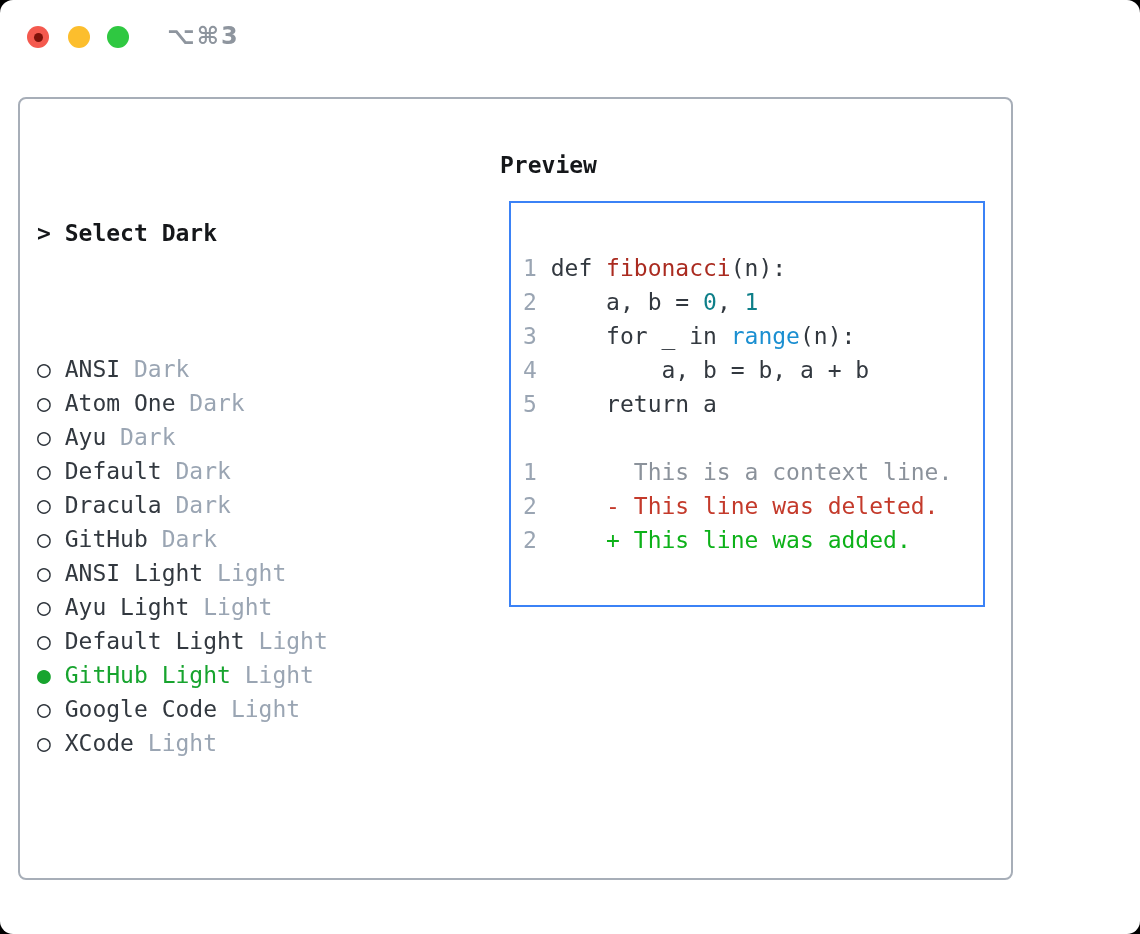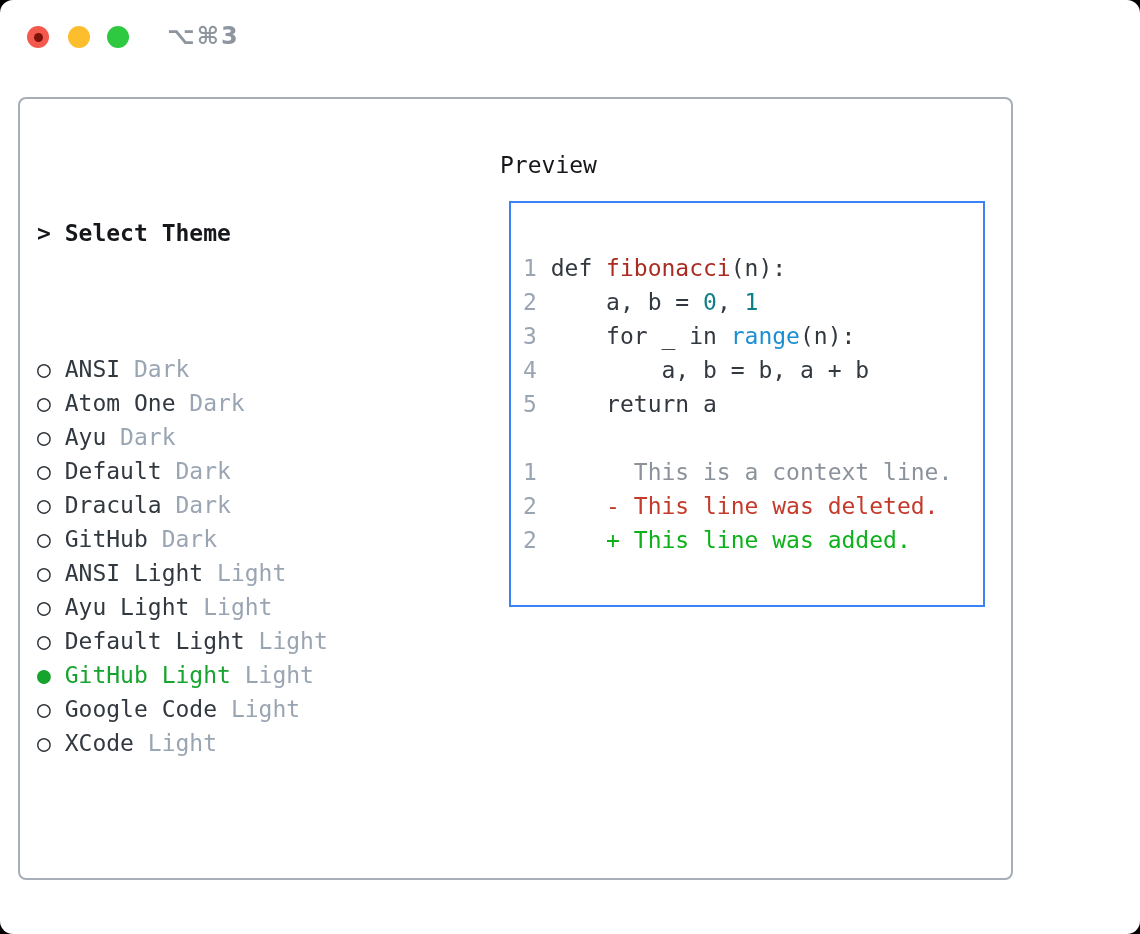--- a/index.html
+++ b/index.html
@@ -32,21 +32,21 @@
   .left-col {
     position: absolute; left: 17px; top: 49px;
     font-size: 23px; line-height: 34px; white-space: pre; color: #32383f;
   }
   .line { height: 34px; }
   .cursor { font-weight: 700; color: #15171a; }
   .hdr { font-weight: 700; color: #15171a; margin-left: 1ch; }
   
   .preview-title {
     position: absolute; left: 480px; top: 49px;
-    font-size: 23px; line-height: 34px; font-weight: 400; color: #15171a;
+    font-size: 23px; line-height: 34px; font-weight: 700; color: #15171a;
   }
   .preview-box {
     position: absolute; left: 489px; top: 102px; width: 476px; height: 406px;
     border: 2px solid #3b82f6; background: #fff;
   }
   .code {
     position: absolute; left: 12px; top: 48px;
     font-size: 23px; line-height: 34px; white-space: pre;
   }
 </style>
@@ -60,21 +60,21 @@
       <span class="dot" id="light-close-dot" style="background: rgb(126, 18, 10);"></span>
     </span>
     <span class="light" id="light-min" style="background: rgb(252, 190, 45);"></span>
     <span class="light" id="light-zoom" style="background: rgb(47, 200, 65);"></span>
     <span class="shortcut">⌥⌘3</span>
   </div>
 
   <div class="panel">
 
     <div class="left-col">
-      <div class="line"><span class="cursor">&gt;</span><span class="hdr">Select Theme</span></div>
+      <div class="line"><span class="cursor">&gt;</span><span class="hdr">Select Dark</span></div>
 
       <div id="theme-list"><div class="line"><span style="color: rgb(50, 56, 63);">○</span><span style="color: rgb(50, 56, 63);"> ANSI</span><span style="color: rgb(154, 165, 179);"> Dark</span></div><div class="line"><span style="color: rgb(50, 56, 63);">○</span><span style="color: rgb(50, 56, 63);"> Atom One</span><span style="color: rgb(154, 165, 179);"> Dark</span></div><div class="line"><span style="color: rgb(50, 56, 63);">○</span><span style="color: rgb(50, 56, 63);"> Ayu</span><span style="color: rgb(154, 165, 179);"> Dark</span></div><div class="line"><span style="color: rgb(50, 56, 63);">○</span><span style="color: rgb(50, 56, 63);"> Default</span><span style="color: rgb(154, 165, 179);"> Dark</span></div><div class="line"><span style="color: rgb(50, 56, 63);">○</span><span style="color: rgb(50, 56, 63);"> Dracula</span><span style="color: rgb(154, 165, 179);"> Dark</span></div><div class="line"><span style="color: rgb(50, 56, 63);">○</span><span style="color: rgb(50, 56, 63);"> GitHub</span><span style="color: rgb(154, 165, 179);"> Dark</span></div><div class="line"><span style="color: rgb(50, 56, 63);">○</span><span style="color: rgb(50, 56, 63);"> ANSI Light</span><span style="color: rgb(154, 165, 179);"> Light</span></div><div class="line"><span style="color: rgb(50, 56, 63);">○</span><span style="color: rgb(50, 56, 63);"> Ayu Light</span><span style="color: rgb(154, 165, 179);"> Light</span></div><div class="line"><span style="color: rgb(50, 56, 63);">○</span><span style="color: rgb(50, 56, 63);"> Default Light</span><span style="color: rgb(154, 165, 179);"> Light</span></div><div class="line"><span style="color: rgb(23, 164, 46);">●</span><span style="color: rgb(23, 164, 46);"> GitHub Light</span><span style="color: rgb(154, 165, 179);"> Light</span></div><div class="line"><span style="color: rgb(50, 56, 63);">○</span><span style="color: rgb(50, 56, 63);"> Google Code</span><span style="color: rgb(154, 165, 179);"> Light</span></div><div class="line"><span style="color: rgb(50, 56, 63);">○</span><span style="color: rgb(50, 56, 63);"> XCode</span><span style="color: rgb(154, 165, 179);"> Light</span></div></div>
 
       <div class="line"></div>
 
       
 
       
 
       

